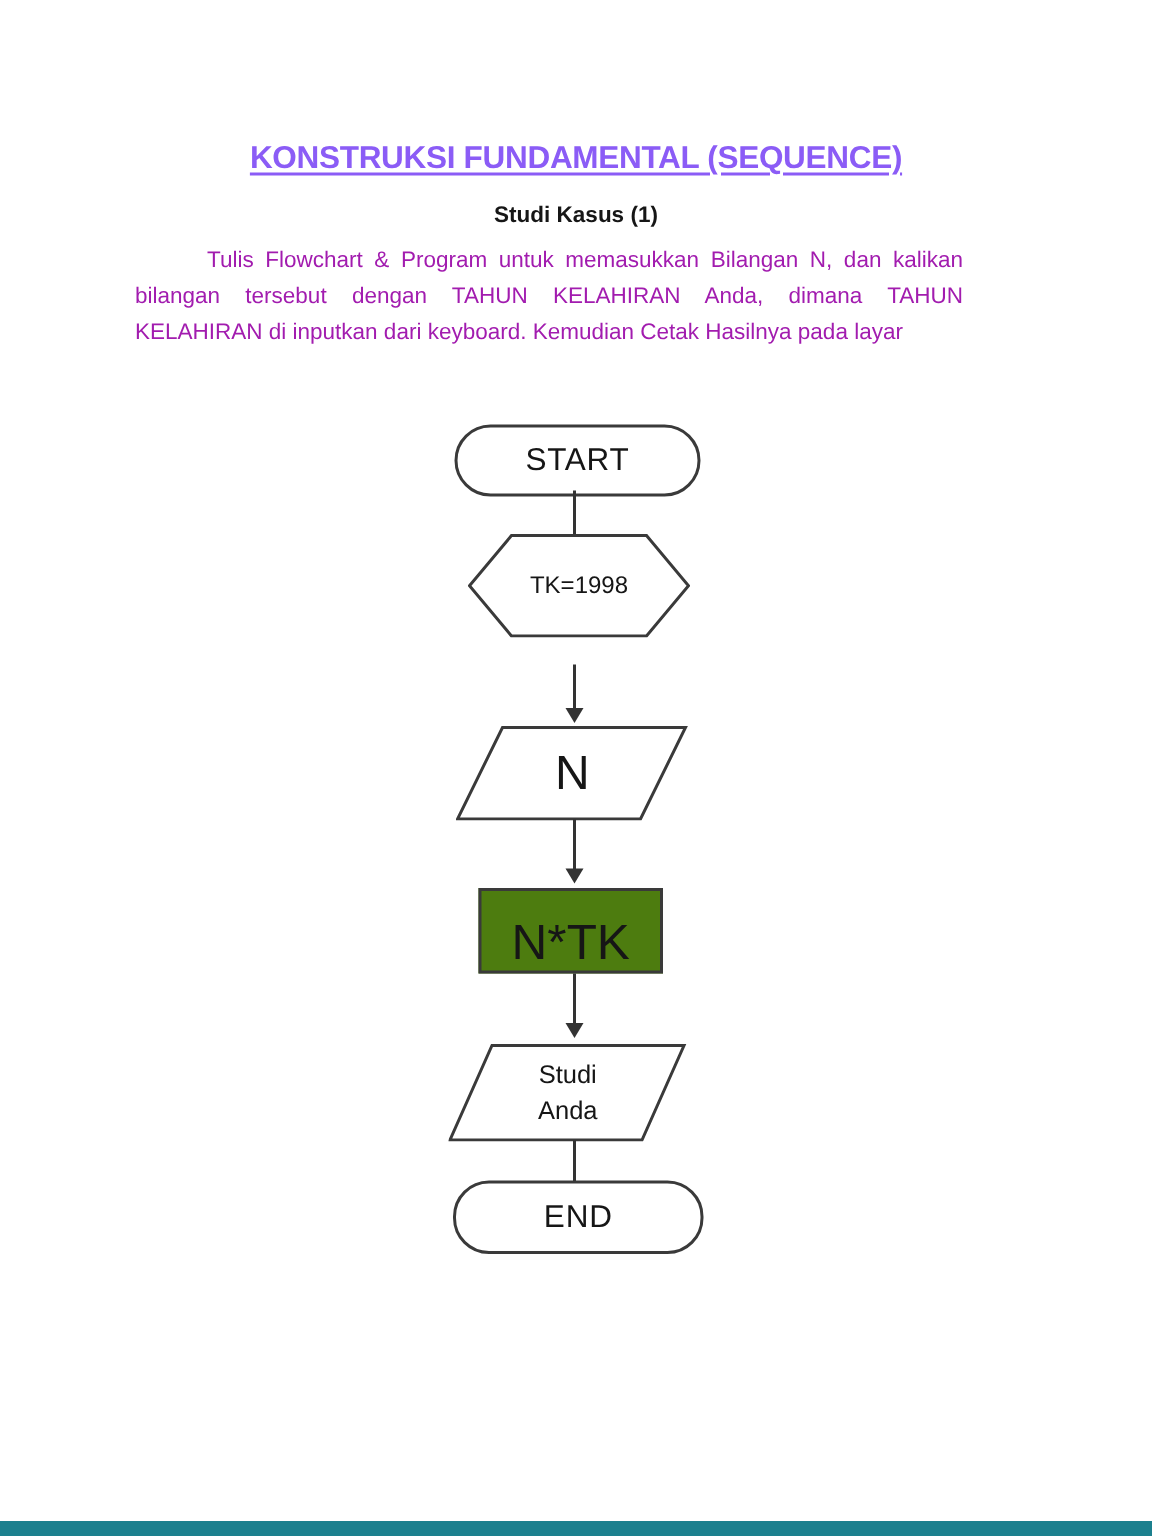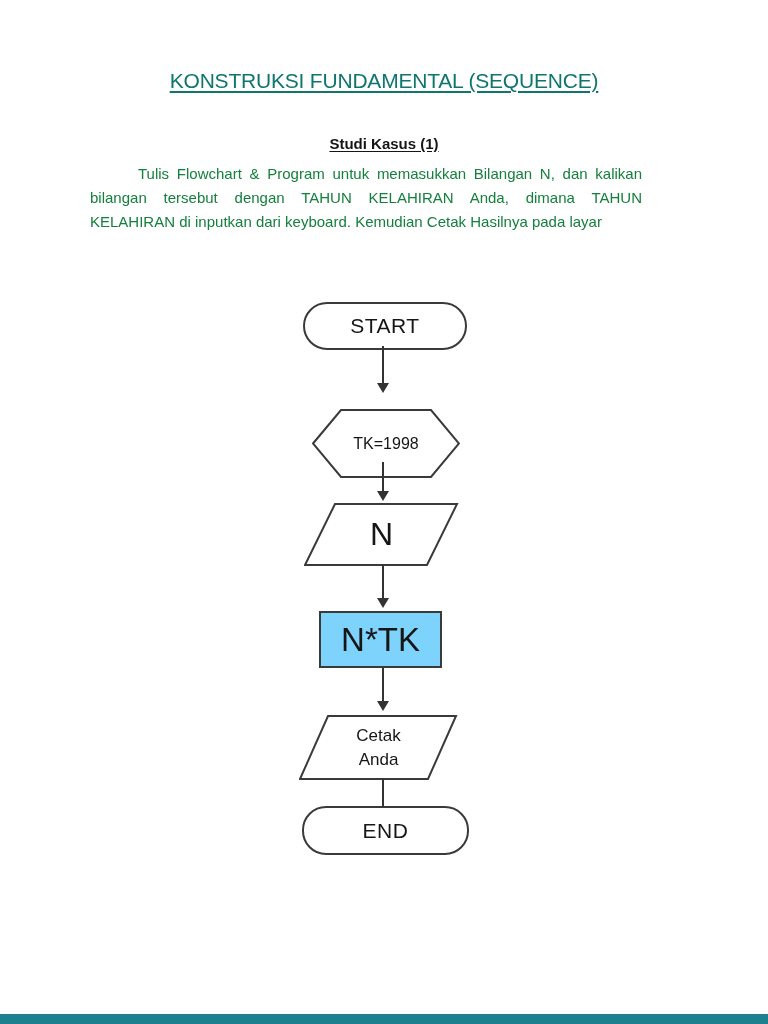--- a/index.html
+++ b/index.html
@@ -4,48 +4,49 @@
 <style>
   html,body{margin:0;padding:0;}
   body{
     width:768px;height:1024px;position:relative;overflow:hidden;
     background:#ffffff;
     font-family:"Liberation Sans","DejaVu Sans",sans-serif;
     color:#1f1f1f;
   }
   .page{position:absolute;inset:0;background:#fff;}
   .doc-title{
-    position:absolute;top:69px;left:0;width:768px;text-align:center;
-    font-size:21px;font-weight:normal;letter-spacing:-0.2px;
+    position:absolute;top:94px;left:0;width:768px;text-align:center;
+    font-size:21px;font-weight:bold;letter-spacing:-0.2px;
     text-decoration:underline;text-decoration-thickness:2px;text-underline-offset:3px;
-    color:#0f766e;
+    color:#8b5cf6;
   }
   .doc-subtitle{
     position:absolute;top:135px;left:0;width:768px;text-align:center;
     font-size:15px;font-weight:bold;
-    text-decoration:underline;text-underline-offset:2px;
+    text-underline-offset:2px;
     color:#161616;
   }
   .doc-paragraph{
     position:absolute;top:162px;left:90px;width:552px;
     font-size:15px;line-height:24px;text-align:justify;text-indent:48px;
-    color:#15803d;
+    color:#a21caf;
   }
-  .flowchart{position:absolute;inset:0;margin-top:19px;}
+  .flowchart{position:absolute;inset:0;}
   .node{
     position:absolute;display:flex;align-items:center;justify-content:center;
     text-align:center;color:#161616;
   }
   .terminator{
     border:2px solid #3a3a3a;border-radius:24px;background:#fff;
     font-size:21px;letter-spacing:0.5px;
   }
   .process{
-    border:2px solid #3a3a3a;background:#7dd3fc;
+    border:2px solid #3a3a3a;background:#4d7c0f;
     font-size:33px;
+    align-items:flex-end;
   }
   .shape-svg{position:absolute;left:0;top:0;}
   .shape-svg polygon{fill:#ffffff;stroke:#3a3a3a;stroke-width:2;stroke-linejoin:miter;}
   .node-label{position:relative;z-index:1;}
   .arrow{
     position:absolute;left:382px;width:2px;background:#333;
   }
   .arrow::after{
     content:"";position:absolute;left:-5px;bottom:-9px;
     border-left:6px solid transparent;border-right:6px solid transparent;
@@ -68,21 +69,21 @@
   <div class="doc-paragraph">Tulis Flowchart &amp; Program untuk memasukkan Bilangan N, dan kalikan bilangan tersebut dengan TAHUN KELAHIRAN Anda, dimana TAHUN KELAHIRAN di inputkan dari keyboard. Kemudian Cetak Hasilnya pada layar</div>
 
   <div class="flowchart">
 
     <div class="node terminator" style="left:303px;top:283px;width:160px;height:44px;">
       <span class="node-label">START</span>
     </div>
 
     <div class="arrow" style="top:327px;height:38px;"></div>
 
-    <div class="node" style="left:312px;top:390px;width:148px;height:69px;font-size:16px;">
+    <div class="node" style="left:312px;top:356px;width:148px;height:69px;font-size:16px;">
       <svg class="shape-svg" width="148" height="69" viewBox="0 0 148 69">
         <polygon points="1,34.5 29,1 119,1 147,34.5 119,68 29,68"></polygon>
       </svg>
       <span class="node-label">TK=1998</span>
     </div>
 
     <div class="arrow" style="top:443px;height:30px;"></div>
 
     <div class="node" style="left:304px;top:484px;width:155px;height:63px;font-size:32px;">
       <svg class="shape-svg" width="155" height="63" viewBox="0 0 155 63">
@@ -97,21 +98,21 @@
       <span class="node-label">N*TK</span>
     </div>
 
     <div class="arrow" style="top:649px;height:34px;"></div>
 
     <div class="node" style="left:299px;top:696px;width:159px;height:65px;font-size:17px;line-height:24px;">
       <svg class="shape-svg" width="159" height="65" viewBox="0 0 159 65">
         <polygon points="29,1 157,1 129,64 1,64"></polygon>
       </svg>
       <span class="node-label">
-        <span style="display:block;">Cetak</span>
+        <span style="display:block;">Studi</span>
         <span style="display:block;">Anda</span>
       </span>
     </div>
 
     <div class="arrow" style="top:760px;height:35px;"></div>
 
     <div class="node terminator" style="left:302px;top:787px;width:163px;height:45px;">
       <span class="node-label">END</span>
     </div>
 

